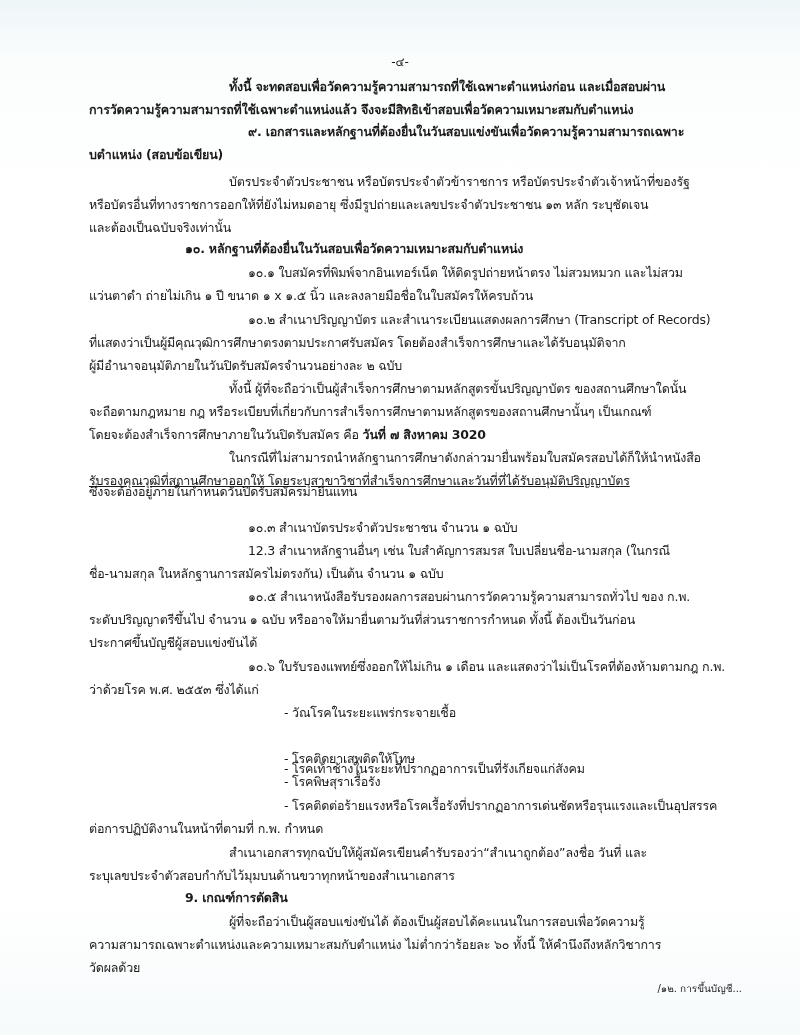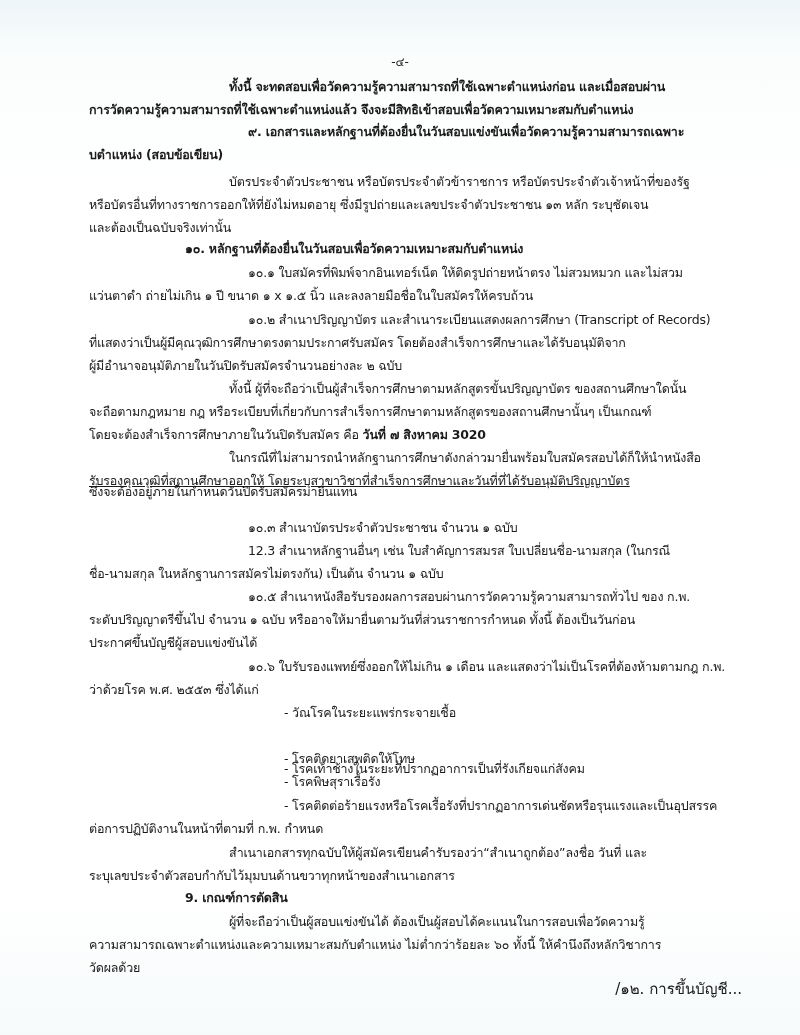--- a/index.html
+++ b/index.html
@@ -35,21 +35,21 @@
     .bold { font-weight: bold; }
     .left { left: 89px; }
     .indent1 { left: 229px; }
     .indent2 { left: 248px; }
     .indent3 { left: 284px; }
     .indent-h { left: 185px; }
     .footer-ref {
       position: absolute;
       right: 58px;
       top: 978px;
-      font-size: 15px;
+      font-size: 10px;
       line-height: 22px;
       white-space: nowrap;
     }
   </style>
 </head>
 <body>
 
 <div class="page">
 
   <div class="page-number">-๔-</div>

